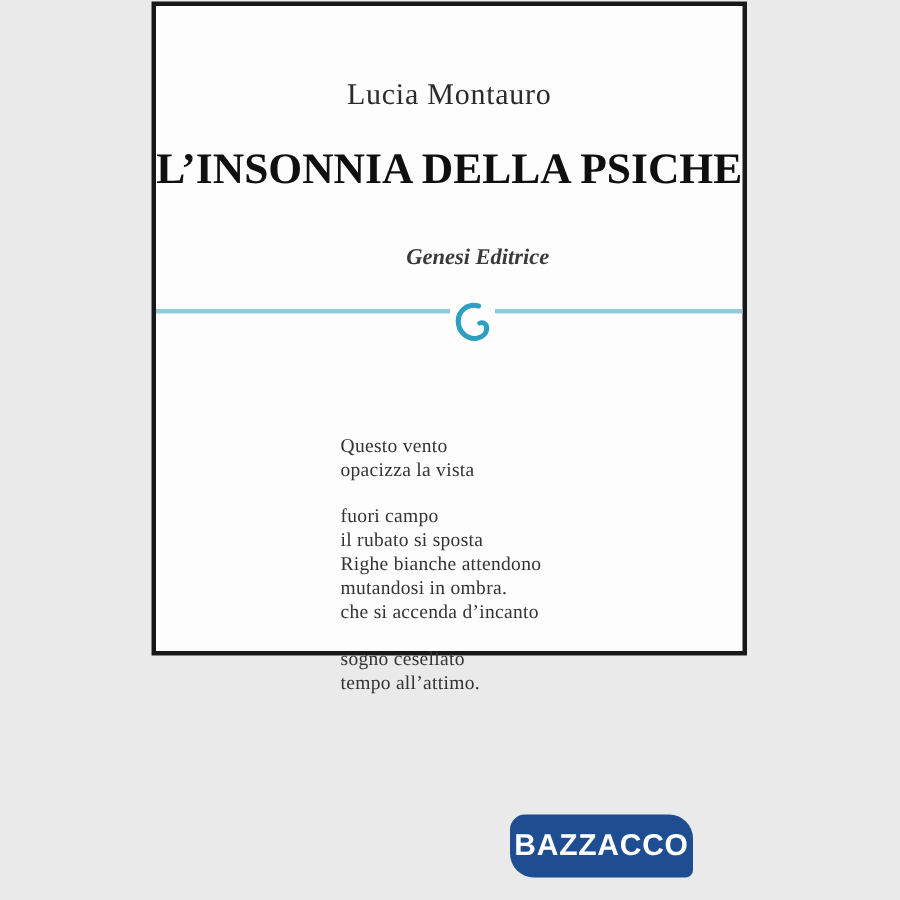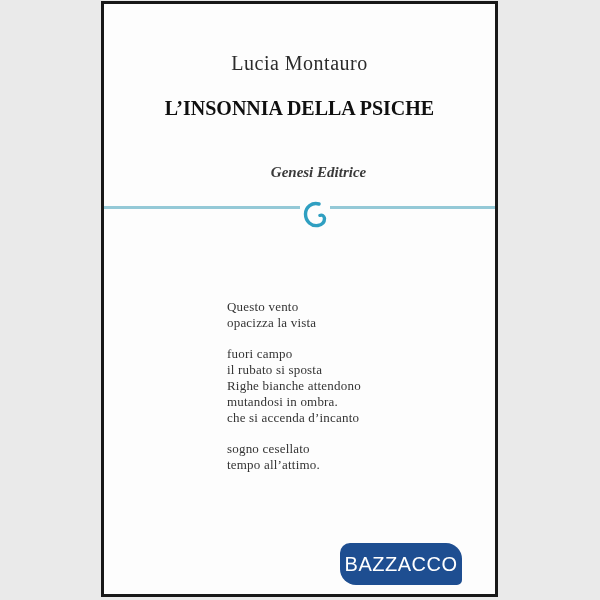--- a/index.html
+++ b/index.html
@@ -12,42 +12,42 @@
     position: relative;
     background: var(--page-bg, #eaeaea);
     font-family: "Liberation Serif", serif;
     overflow: hidden;
   }
   .book-cover {
     position: absolute;
     left: 101px;
     top: 1px;
     width: 397px;
-    height: 596px;
+    height: 436px;
     box-sizing: border-box;
     background: var(--cover-bg, #fdfdfd);
     border: 3px solid var(--cover-border, #181818);
   }
   .author {
     position: absolute;
     left: 0;
     right: 0;
     top: 48px;
     text-align: center;
     font-size: 20px;
     letter-spacing: 0.5px;
     color: #2b2b2b;
   }
   .title {
     position: absolute;
     left: 0;
     right: 0;
     top: 93px;
     text-align: center;
-    font-size: 20px;
+    font-size: 29px;
     font-weight: bold;
     letter-spacing: 0px;
     color: #0f0f0f;
     white-space: nowrap;
   }
   .publisher {
     position: absolute;
     left: 0;
     right: 0;
     top: 160px;
@@ -73,21 +73,21 @@
     width: 30px;
     height: 36px;
     background: var(--cover-bg, #fdfdfd);
     display: flex;
     align-items: center;
     justify-content: center;
   }
   .poem {
     position: absolute;
     left: 123px; 
-    top: 295px;
+    top: 285px;
     font-size: 13px;
     line-height: 15.8px;
     color: #343434;
     letter-spacing: 0.2px;
   }
   .stanza { margin: 0 0 15.8px 0; }
   .watermark-badge {
     position: absolute;
     left: 340px;
     top: 543px;
@@ -95,21 +95,21 @@
     height: 42px;
     background: var(--badge-bg, #1e4e91);
     border-radius: 10px 16px 5px 16px;
     display: flex;
     align-items: center;
     justify-content: center;
   }
   .watermark-badge span {
     font-family: "Liberation Sans", sans-serif;
     font-size: 20px;
-    font-weight: normal;
+    font-weight: bold;
     letter-spacing: 0.5px;
     color: var(--badge-fg, #ffffff);
   }
 </style>
 </head>
 <body>
 
 <div class="book-cover">
 
   <div class="author">Lucia Montauro</div>

